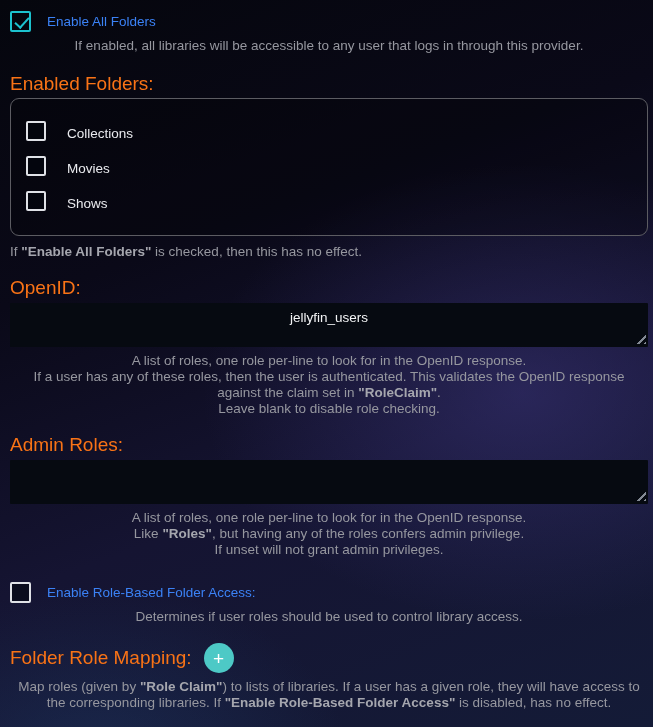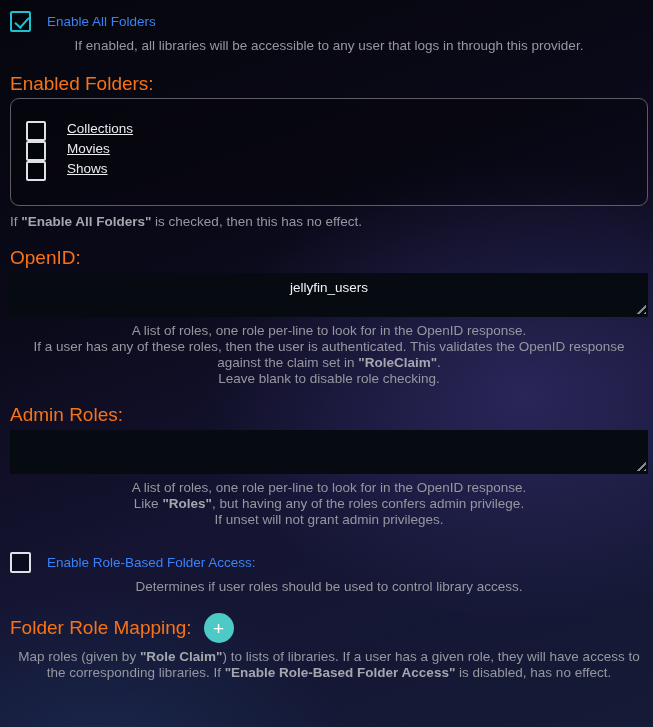--- a/index.html
+++ b/index.html
@@ -36,22 +36,22 @@
   .heading { font-size:19px; color:#f97316; line-height:16px; }
 
   .mt6 { margin-top:6px;text-align:center; } .mt8 { margin-top:8px; }
   .mt18 { margin-top:18px; } .mt20 { margin-top:20px; } .mt22 { margin-top:22px; } .mt24 { margin-top:24px; }
 
   
   .folder-box {
     margin-top:6px; border:1px solid #5c5c62; border-radius:9px;
     background:rgba(0,0,0,0.22); padding:22px 15px 24px 15px;
   }
-  .folder-row { display:flex; align-items:flex-start;text-decoration:underline; }
-  .folder-row + .folder-row { }
+  .folder-row { display:flex; align-items:flex-end; }
+  .folder-row + .folder-row { margin-top:15px; }
   .folder-box .cbx { width:20px; height:20px; }
   .folder-box .cbx-label { margin-left:21px; color:#e9eaee; }
 
   
   .ta-wrap { position:relative; margin-top:7px; }
   textarea {
     display:block; width:100%; height:44px; resize:none; border:none; outline:none;
     background:#060a11; color:#f2f3f5; font-family:"Liberation Sans","DejaVu Sans",sans-serif;
     font-size:13.5px; line-height:17px; padding:6px 9px; border-radius:1px;text-align:center;
   }

